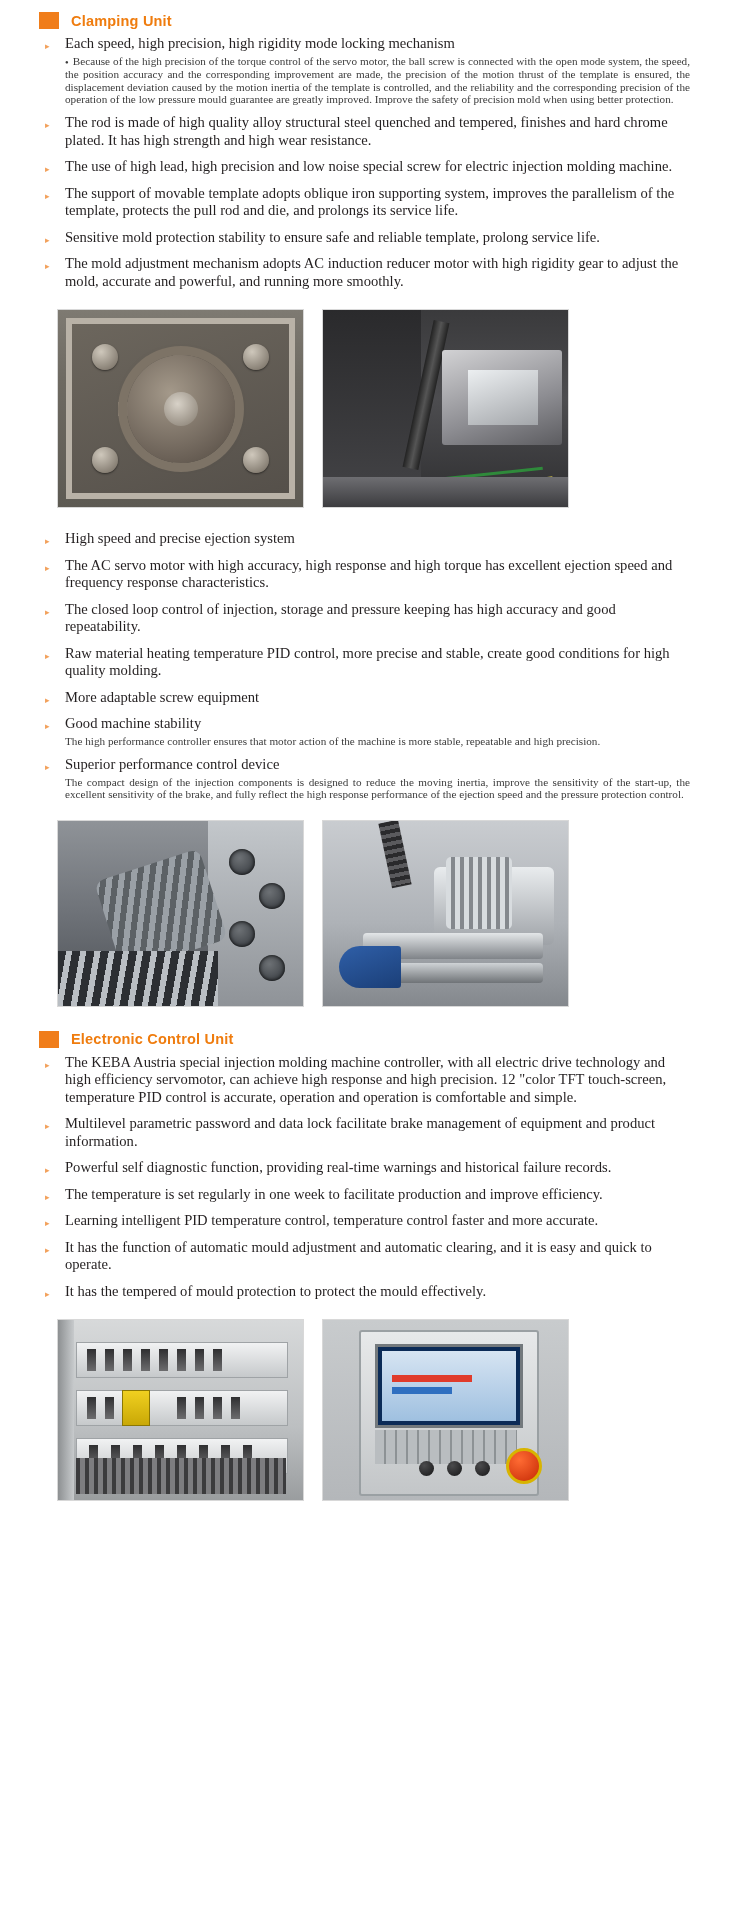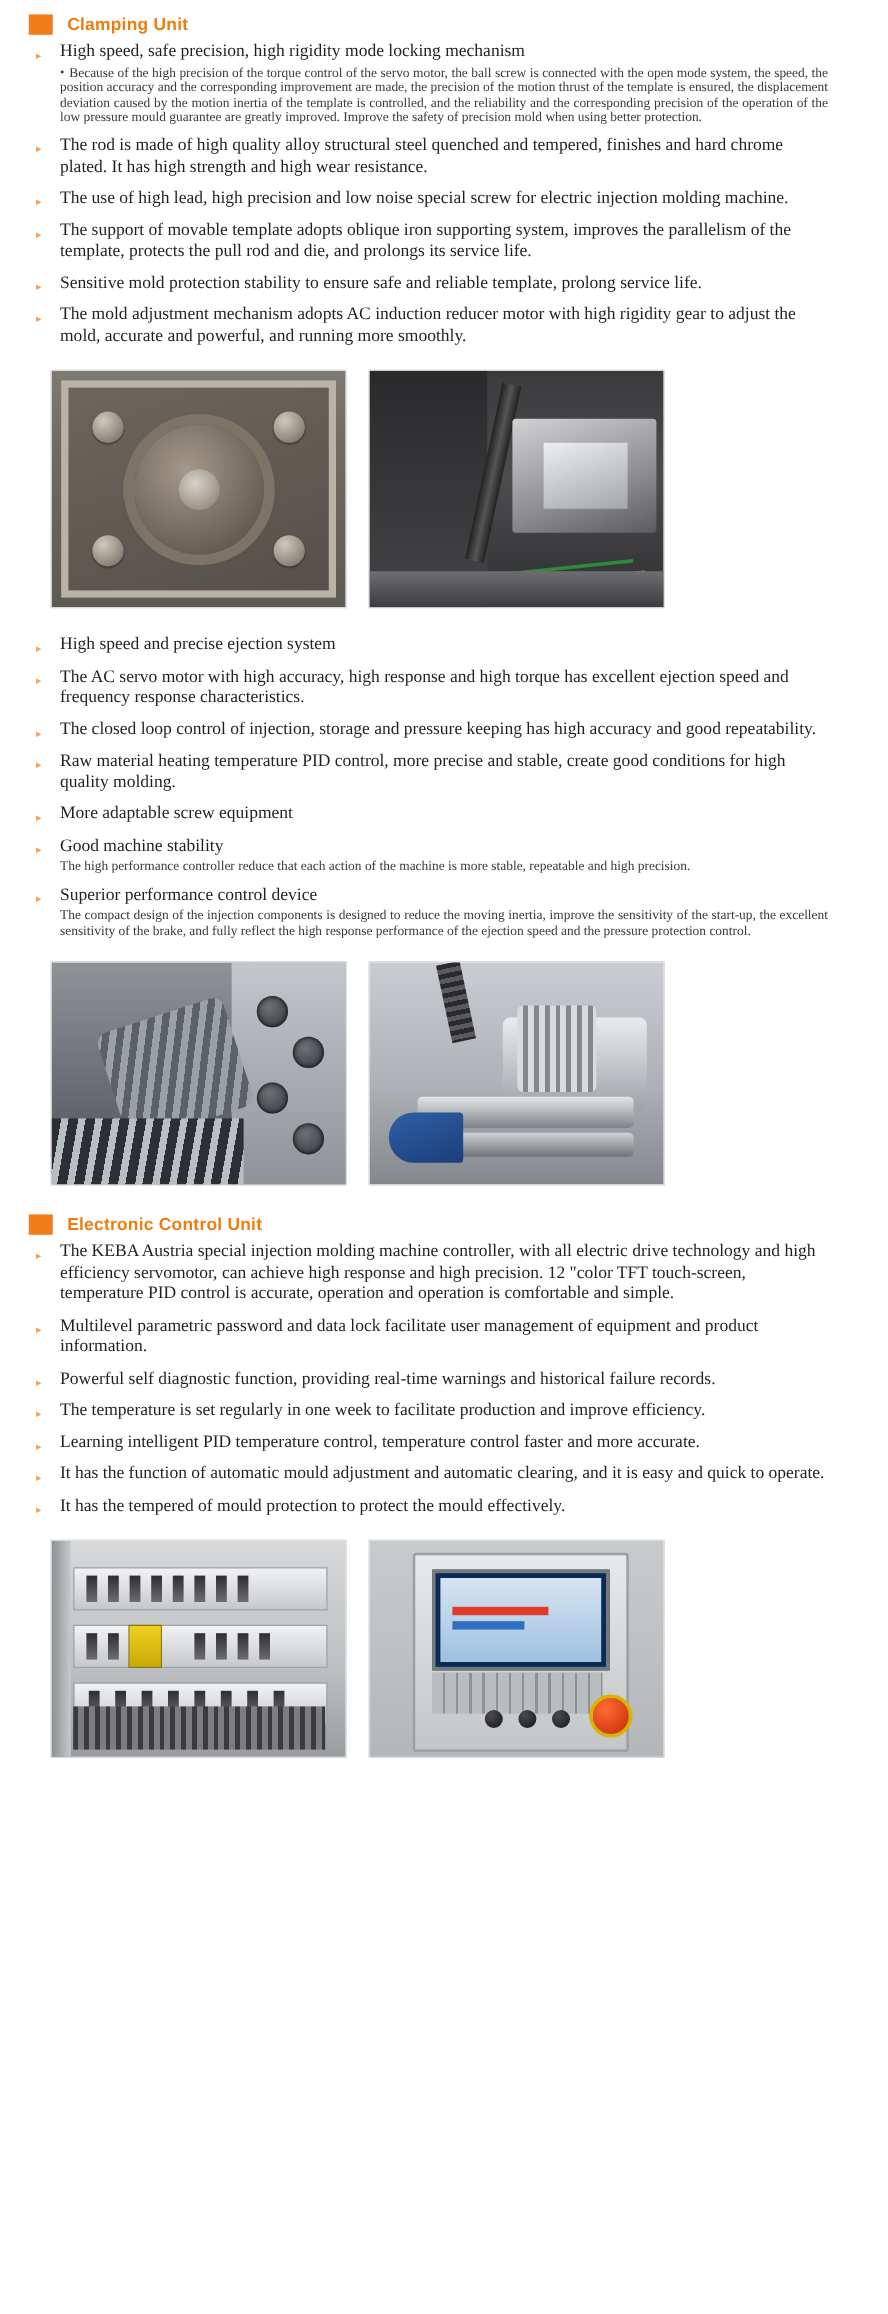--- a/index.html
+++ b/index.html
@@ -8,21 +8,21 @@
     background: #ffffff;
   }
   body {
     width: 740px;
     font-family: "Liberation Serif", serif;
     color: #2b2b2b;
   }
   .page {
     width: 720px;
     box-sizing: border-box;
-    padding: 0 0 20px 0;
+    padding: 0 0 20px 15px;
     position: relative;
   }
 
   
   .section-head {
     display: flex;
     align-items: center;
     margin: 0 0 6px 0;
     padding-left: 24px;
   }
@@ -325,21 +325,21 @@
     <div class="section-head">
       <span class="marker"></span>
       <span class="title">Clamping  Unit</span>
     </div>
 
     <div class="bullets">
 
       <div class="bullet">
         <span class="tri">▸</span>
         <div class="btext">
-          <span>High speed, safe precision, high rigidity mode locking mechanism</span>
+          <span>Each speed, high precision, high rigidity mode locking mechanism</span>
           <div class="sub with-dot">Because of the high precision of the torque control of the servo motor, the ball screw is connected with the open mode system, the speed, the position accuracy and the corresponding improvement are made, the precision of the motion thrust of the template is ensured, the displacement deviation caused by the motion inertia of the template is controlled, and the reliability and the corresponding precision of the operation of the low pressure mould guarantee are greatly improved. Improve the safety of precision mold when using better protection.</div>
         </div>
       </div>
 
       <div class="bullet">
         <span class="tri">▸</span>
         <div class="btext">The rod is made of high quality alloy structural steel quenched and tempered, finishes and hard chrome plated. It has high strength and high wear resistance.</div>
       </div>
 
       <div class="bullet">
@@ -416,21 +416,21 @@
         <span class="tri">▸</span>
         <div class="btext">
           <span>More adaptable screw equipment</span>
         </div>
       </div>
 
       <div class="bullet">
         <span class="tri">▸</span>
         <div class="btext">
           <span>Good machine stability</span>
-          <div class="sub">The high performance controller reduce that each action of the machine is more stable, repeatable and high precision.</div>
+          <div class="sub">The high performance controller ensures that motor action of the machine is more stable, repeatable and high precision.</div>
         </div>
       </div>
 
       <div class="bullet">
         <span class="tri">▸</span>
         <div class="btext">
           <span>Superior performance control device</span>
           <div class="sub">The compact design of the injection components is designed to reduce the moving inertia, improve the sensitivity of the start-up, the excellent sensitivity of the brake, and fully reflect the high response performance of the ejection speed and the pressure protection control.</div>
         </div>
       </div>
@@ -466,21 +466,21 @@
 
     <div class="bullets">
 
       <div class="bullet">
         <span class="tri">▸</span>
         <div class="btext">The KEBA Austria special injection molding machine controller, with all electric drive technology and high efficiency servomotor, can achieve high response and high precision. 12 "color TFT touch-screen, temperature PID control is accurate, operation and operation is comfortable and simple.</div>
       </div>
 
       <div class="bullet">
         <span class="tri">▸</span>
-        <div class="btext">Multilevel parametric password and data lock facilitate user management of equipment and product information.</div>
+        <div class="btext">Multilevel parametric password and data lock facilitate brake management of equipment and product information.</div>
       </div>
 
       <div class="bullet">
         <span class="tri">▸</span>
         <div class="btext">Powerful self diagnostic function, providing real-time warnings and historical failure records.</div>
       </div>
 
       <div class="bullet">
         <span class="tri">▸</span>
         <div class="btext">The temperature is set regularly in one week to facilitate production and improve efficiency.</div>

